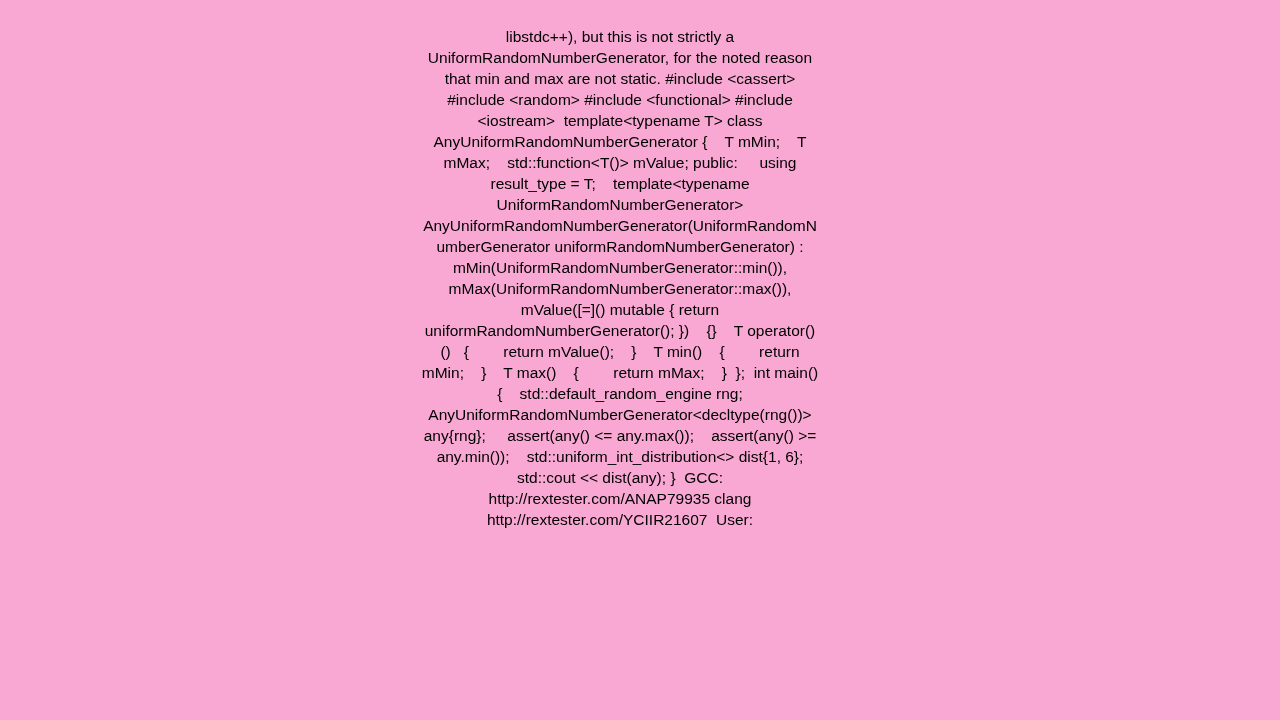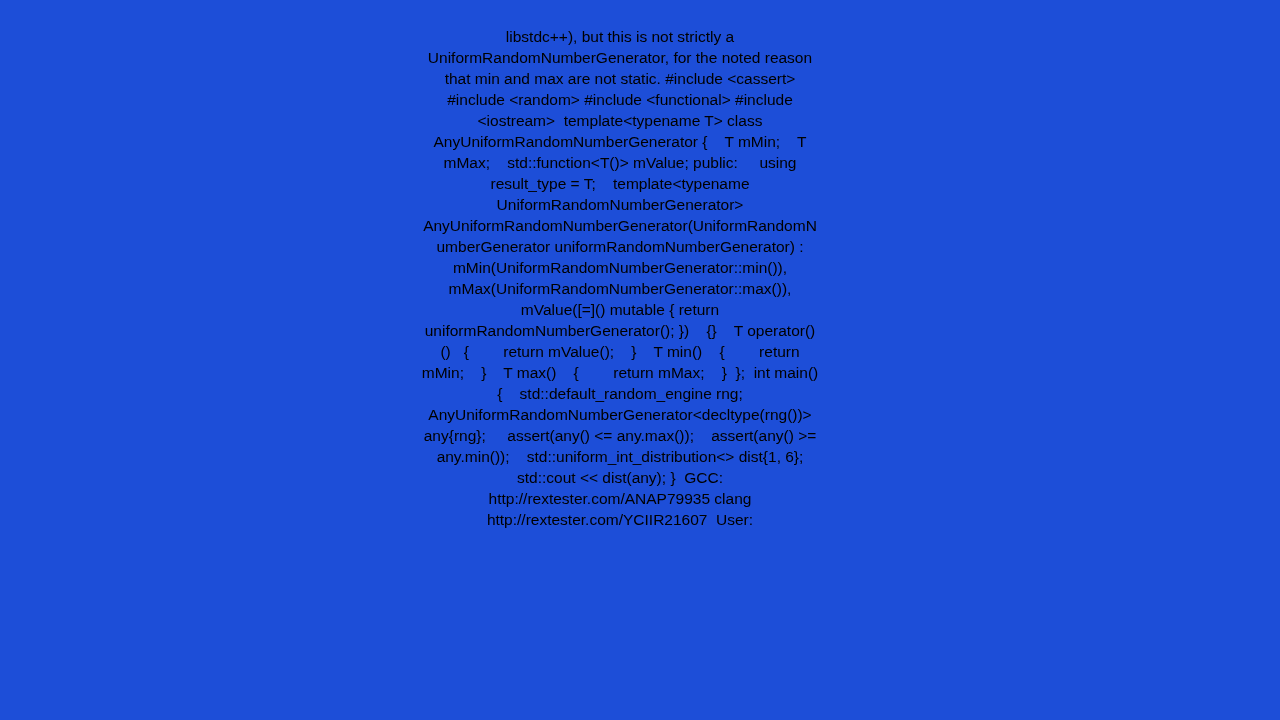--- a/index.html
+++ b/index.html
@@ -12,21 +12,21 @@
     width: 1280px;
     height: 720px;
     overflow: hidden;
     font-family: "Liberation Sans", sans-serif;
   }
 
   #viewport {
     position: relative;
     width: 1280px;
     height: 720px;
-    background: #1d4ed8;
+    background: #f9a8d4;
     overflow: hidden;
   }
 
   
   #text-column {
     position: absolute;
     left: 420px;
     top: -16px;
     width: 400px;
     text-align: center;

